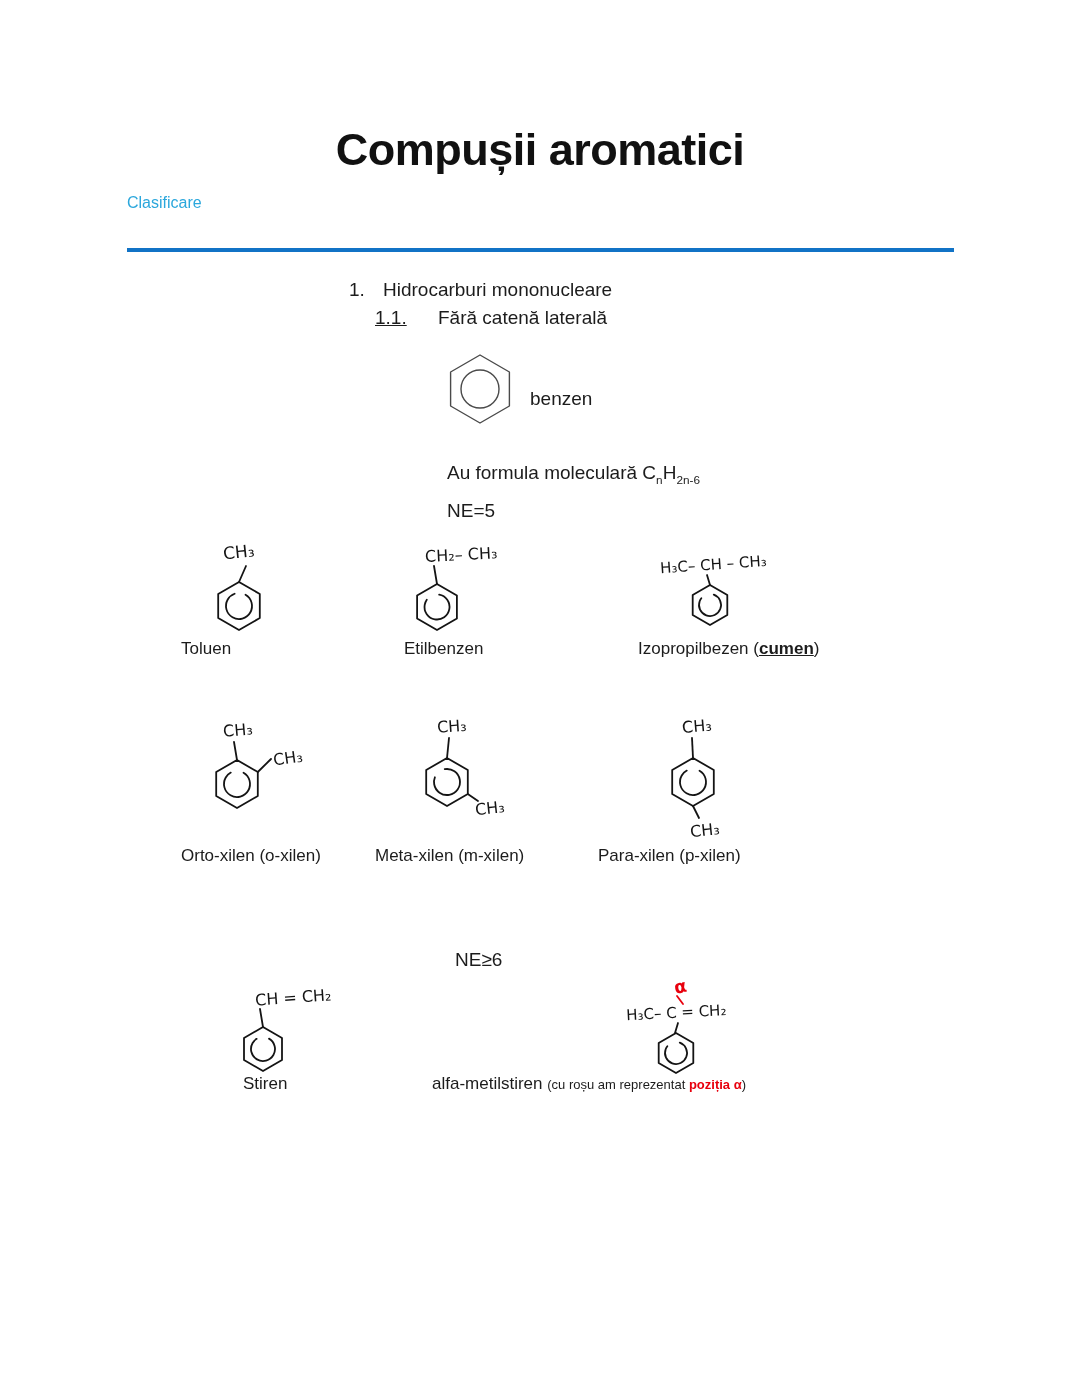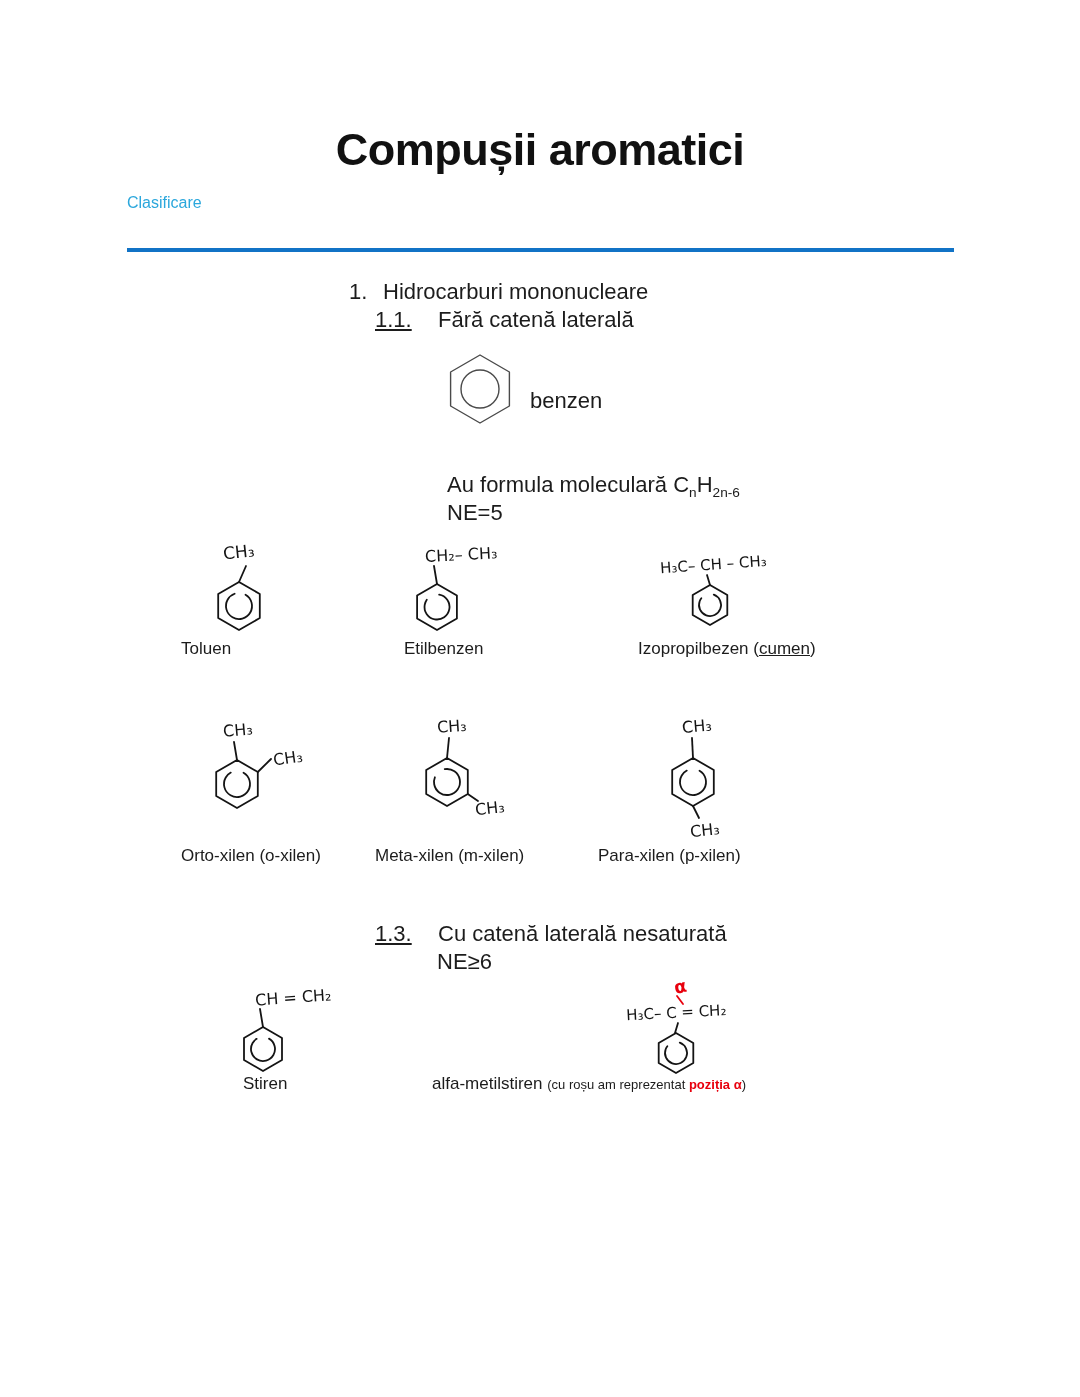--- a/index.html
+++ b/index.html
@@ -9,28 +9,28 @@
     background:#ffffff; overflow:hidden;
     font-family:"Liberation Sans", sans-serif; color:var(--ink, #1a1a1a);
   }
   .abs { position:absolute; }
   .title {
     left:0; top:124px; width:100%; text-align:center;
     font-size:45px; font-weight:700; letter-spacing:-0.5px; color:#111;
   }
   .section-heading { left:127px; top:194px; font-size:16px; color:var(--accent,#2BA7DC); }
   .rule { left:127px; top:248px; width:827px; height:4px; background:var(--rule,#1173C6); }
-  .body-text { font-size:22px; color:#1c1c1c; }
+  .body-text { font-size:19px; color:#1c1c1c; }
   .num1 { display:inline-block; width:34px; }
   .num2 { display:inline-block; width:63px;text-decoration:underline; }
   .sub { font-size:0.62em; vertical-align:sub; }
   .caption { font-size:17px; color:#1c1c1c; }
   .small-note { font-size:13px; }
   .red-bold { color:var(--red,#E8000D); font-weight:700; }
-  .underline { text-decoration:underline; }
+  .underline { text-decoration:underline;font-weight:bold; }
   .hw { font-family:"DejaVu Sans", sans-serif; fill:#141414; }
   .struct polygon, .struct line, .struct circle, .struct path {
     stroke:#141414; stroke-width:1.8; fill:none; stroke-linecap:round; stroke-linejoin:round;
   }
   .struct.printed polygon, .struct.printed circle { stroke:#4a4a4a; stroke-width:1.4; }
   .redstroke { stroke:var(--red,#E8000D) !important; }
   .redfill { fill:var(--red,#E8000D) !important; }
 </style>
 </head>
 <body>
@@ -50,21 +50,21 @@
     <span class="num2">1.1.</span><span>Fără catenă laterală</span>
   </div>
 
   <svg class="abs struct printed" style="left:447px; top:352px;" width="66" height="74" viewBox="0 0 66 74">
     <polygon points="33,3 62.4,20 62.4,54 33,71 3.6,54 3.6,20"></polygon>
     <circle cx="33" cy="37" r="19"></circle>
   </svg>
   <div class="abs body-text" style="left:530px; top:388px;">benzen</div>
 
 
-  <div class="abs body-text" style="left:447px; top:472px;">
+  <div class="abs body-text" style="left:447px; top:462px;">
     <span>Au formula moleculară C</span><span class="sub">n</span><span>H</span><span class="sub">2n-6</span>
   </div>
 
   <div class="abs body-text" style="left:447px; top:500px;">NE=5</div>
 
   <svg class="abs struct" style="left:203px; top:536px;" width="100" height="98" viewBox="0 0 100 98">
     <text class="hw" x="20" y="22" font-size="17" transform="rotate(-6 35 16)">CH₃</text>
     <line x1="36" y1="46" x2="43" y2="30"></line>
     <polygon points="36,46 56.8,58 56.8,82 36,94 15.2,82 15.2,58"></polygon>
     <circle cx="36" cy="70" r="13" stroke-dasharray="70 14" transform="rotate(-60 36 70)"></circle>
@@ -114,24 +114,21 @@
     <polygon points="35,46 55.8,58 55.8,82 35,94 14.2,82 14.2,58"></polygon>
     <line x1="35" y1="94" x2="41" y2="106"></line>
     <text class="hw" x="32" y="124" font-size="16" transform="rotate(-6 44 118)">CH₃</text>
     <circle cx="35" cy="70" r="13" stroke-dasharray="68 14" transform="rotate(-60 35 70)"></circle>
   </svg>
 
   <div class="abs caption" style="left:181px; top:846px;">Orto-xilen (o-xilen)</div>
   <div class="abs caption" style="left:375px; top:846px;">Meta-xilen (m-xilen)</div>
   <div class="abs caption" style="left:598px; top:846px;">Para-xilen (p-xilen)</div>
 
-  <div class="abs body-text" style="left:375px; top:921px;">
-    <span class="num2">1.3.</span><span>Cu catenă laterală nesaturată</span>
-  </div>
-  <div class="abs body-text" style="left:437px; top:949px;">NE≥6</div>
+  <div class="abs body-text" style="left:455px; top:949px;">NE≥6</div>
 
   <svg class="abs struct" style="left:233px; top:983px;" width="130" height="92" viewBox="0 0 130 92">
     <text class="hw" x="22" y="20" font-size="16" transform="rotate(-4 60 14)">CH = CH₂</text>
     <line x1="30" y1="44" x2="27" y2="26"></line>
     <polygon points="30,44 49,55 49,77 30,88 11,77 11,55"></polygon>
     <circle cx="30" cy="66" r="12" stroke-dasharray="62 13" transform="rotate(-60 30 66)"></circle>
   </svg>
 
   <svg class="abs struct" style="left:618px; top:975px;" width="150" height="102" viewBox="0 0 150 102">
     <text class="hw redfill" x="56" y="18" font-size="18" font-weight="bold" transform="rotate(-12 62 12)">α</text>

